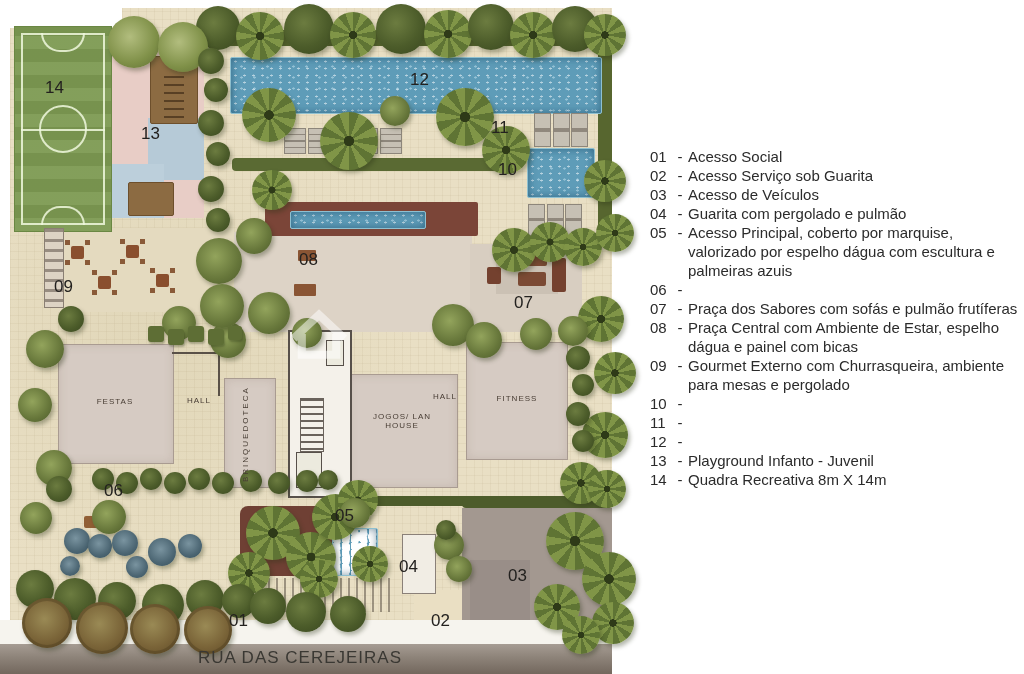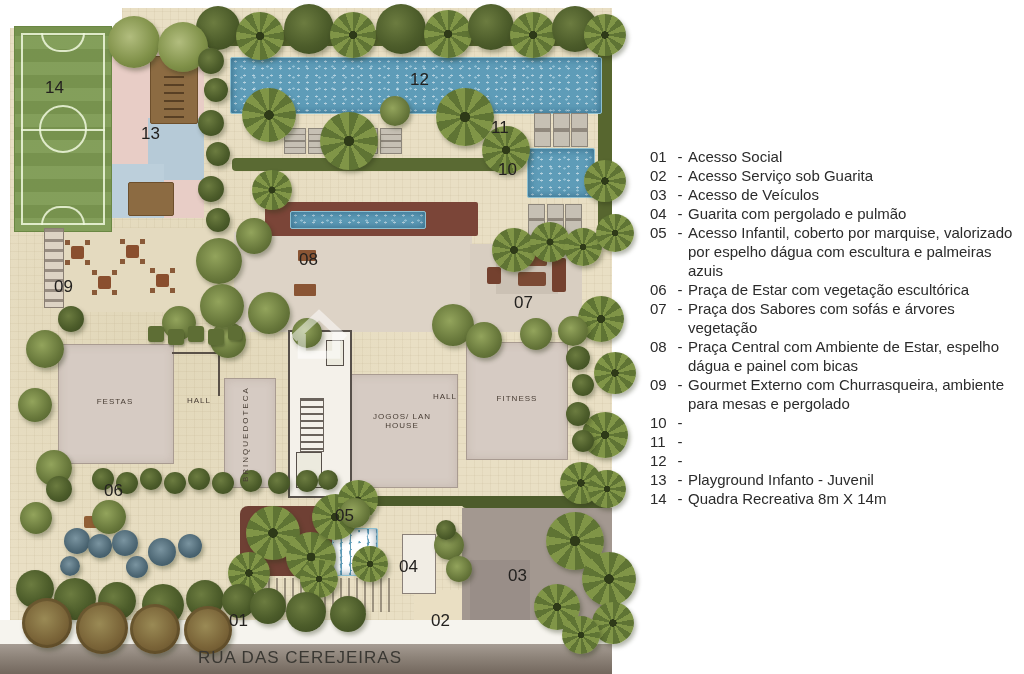--- a/index.html
+++ b/index.html
@@ -337,31 +337,30 @@
         <span class="legend-text">Acesso de Veículos</span>
       </div>
     <div class="legend-item">
         <span class="legend-num">04</span>
         <span class="legend-sep">-</span>
         <span class="legend-text">Guarita com pergolado e pulmão</span>
       </div>
     <div class="legend-item">
         <span class="legend-num">05</span>
         <span class="legend-sep">-</span>
-        <span class="legend-text">Acesso Infantil, coberto por marquise, valorizado por espelho dágua com escultura e palmeiras azuis</span>
+        <span class="legend-text">Acesso Principal, coberto por marquise, valorizado por espelho dágua com escultura e palmeiras azuis</span>
       </div>
     <div class="legend-item">
         <span class="legend-num">06</span>
         <span class="legend-sep">-</span>
-        <span class="legend-text">Praça de Estar com vegetação escultórica</span>
       </div>
     <div class="legend-item">
         <span class="legend-num">07</span>
         <span class="legend-sep">-</span>
-        <span class="legend-text">Praça dos Sabores com sofás e árvores vegetação</span>
+        <span class="legend-text">Praça dos Sabores com sofás e pulmão frutíferas</span>
       </div>
     <div class="legend-item">
         <span class="legend-num">08</span>
         <span class="legend-sep">-</span>
         <span class="legend-text">Praça Central com Ambiente de Estar, espelho dágua e painel com bicas</span>
       </div>
     <div class="legend-item">
         <span class="legend-num">09</span>
         <span class="legend-sep">-</span>
         <span class="legend-text">Gourmet Externo com Churrasqueira, ambiente para mesas e pergolado</span>

